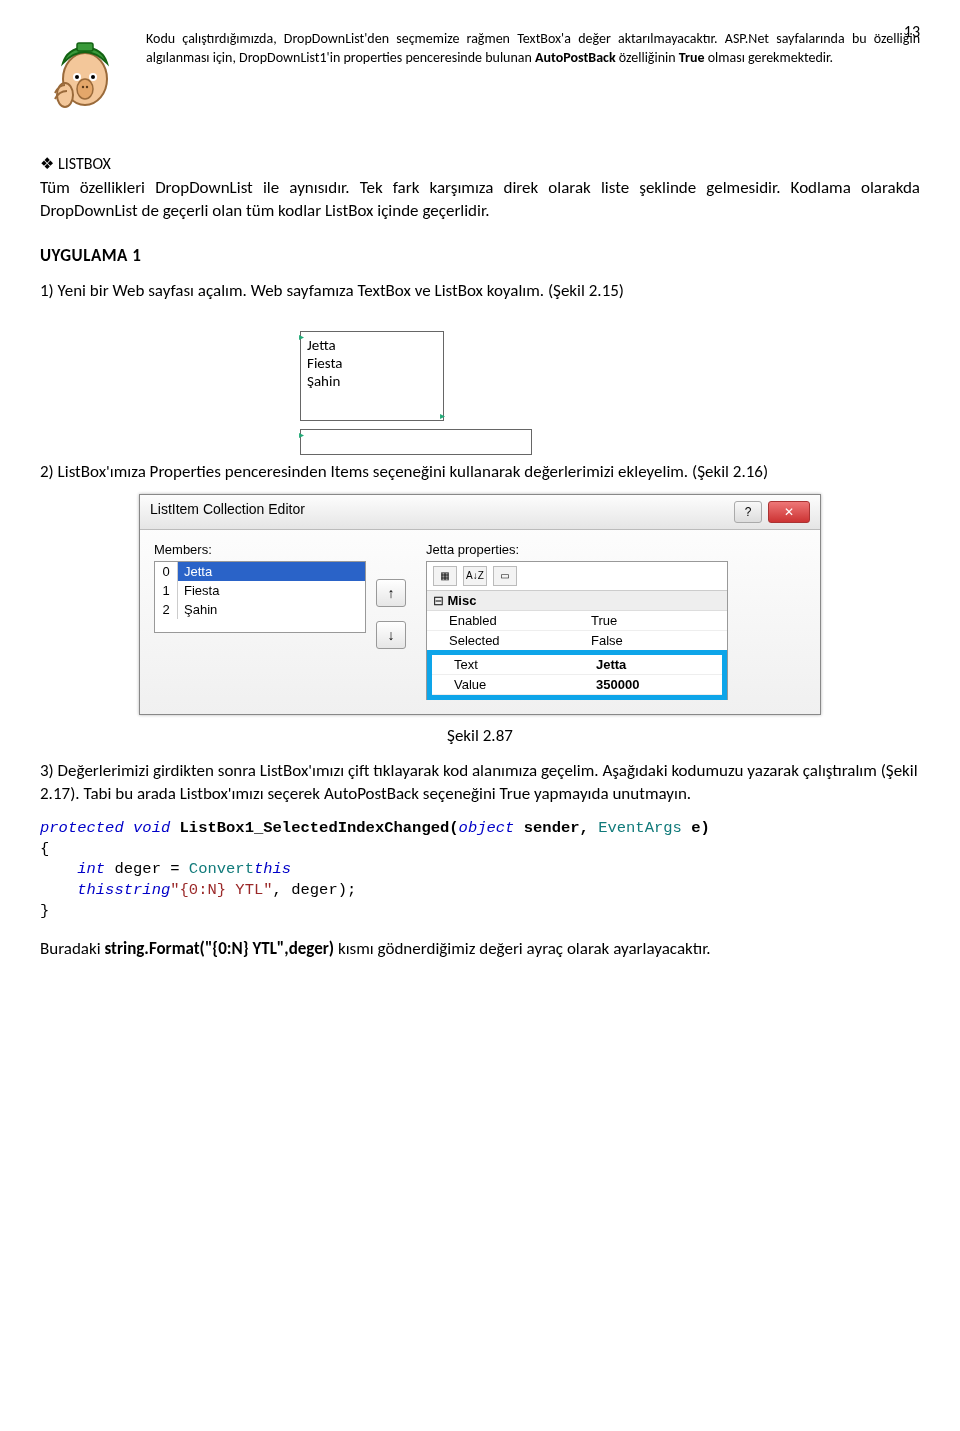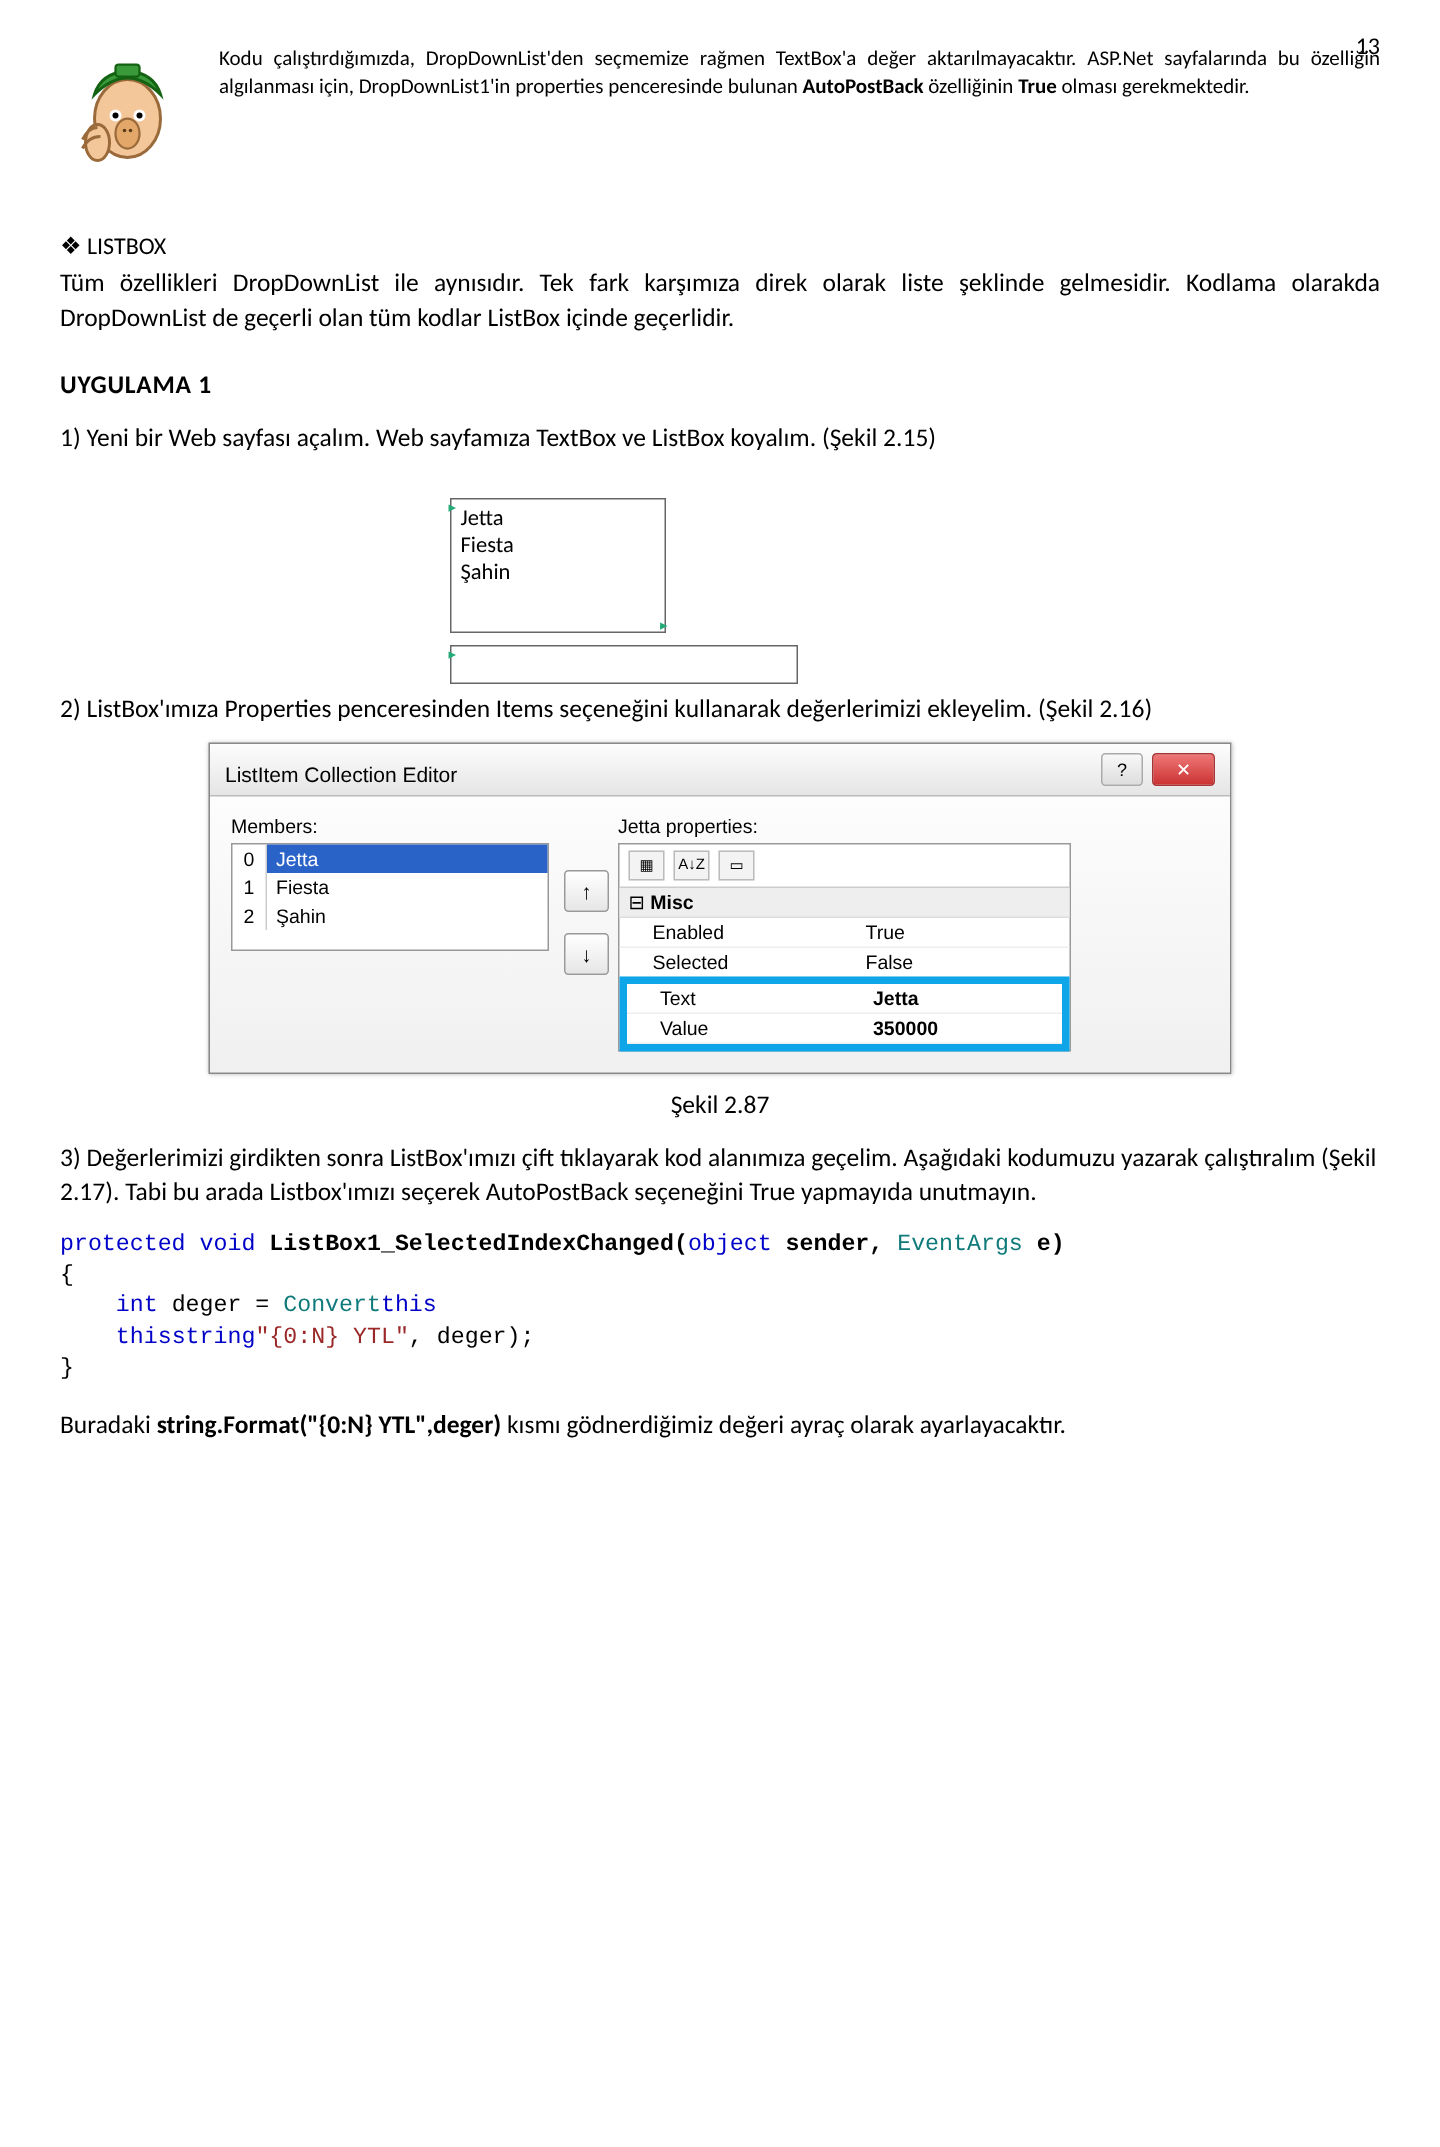--- a/index.html
+++ b/index.html
@@ -18,46 +18,46 @@
   .tabstrip { display:flex; margin-left:260px; margin-top:8px; }
   .tab { background:linear-gradient(#f7f7f7,#dcdcdc); border:1px solid #999; border-bottom:none; border-radius:4px 4px 0 0; padding:3px 10px; font-size:14px; color:#333; margin-right:-1px; }
   .tab.active { background:#fff; font-weight:bold; }
   .design-area { margin:28px 0 6px 260px; }
   .lb { border:1px solid #666; width:130px; height:80px; font-size:15px; padding:4px 6px; position:relative; }
   .lb .mark { position:absolute; top:-2px; left:-2px; color:#2a7; font-size:10px; }
   .lb .mark2 { position:absolute; bottom:-2px; right:-2px; color:#2a7; font-size:10px; }
   .tb { margin-top:8px; border:1px solid #666; width:230px; height:24px; position:relative; }
   .tb .mark { position:absolute; top:-2px; left:-2px; color:#2a7; font-size:10px; }
   .dlg { width:680px; margin:10px auto; border:1px solid #888; background:linear-gradient(#fff,#f0f0f0); box-shadow:0 0 3px rgba(0,0,0,0.3); font-family:"Segoe UI", Arial, sans-serif; }
-  .dlg-title { display:flex; align-items:flex-end; background:linear-gradient(#fdfdfd,#e5e5e5); border-bottom:1px solid #bbb; padding:6px 10px; font-size:14px; }
+  .dlg-title { display:flex; align-items:flex-start; background:linear-gradient(#fdfdfd,#e5e5e5); border-bottom:1px solid #bbb; padding:6px 10px; font-size:14px; }
   .dlg-title .spacer { flex:1; }
   .dlg-title .btn-help { width:26px; height:20px; border:1px solid #aaa; background:linear-gradient(#f8f8f8,#ddd); border-radius:3px; font-size:12px; display:flex; align-items:center; justify-content:center; margin-right:6px; }
   .dlg-title .btn-close { width:40px; height:20px; border:1px solid #a33; background:linear-gradient(#e77,#c33); color:#fff; border-radius:3px; font-size:12px; display:flex; align-items:center; justify-content:center; }
-  .dlg-body { display:flex; padding:12px 14px 14px 14px; gap:6px; }
+  .dlg-body { display:flex; padding:12px 14px 14px 14px; gap:20px; }
   .dlg-col { flex:1; }
   .dlg-label { font-size:13px; margin-bottom:4px; }
   .memberbox { border:1px solid #999; width:210px; height:70px; background:#fff; }
   .mrow { display:flex; font-size:13px; }
   .mrow .idx { width:22px; border-right:1px solid #ccc; text-align:center; padding:2px 0; }
   .mrow .mlab { flex:1; padding:2px 6px; }
   .mrow.sel .mlab { background:#2a63c8; color:#fff; }
   .updown { display:flex; flex-direction:column; gap:14px; margin-top:18px; }
   .sqbtn { width:28px; height:26px; border:1px solid #999; background:linear-gradient(#fff,#e6e6e6); border-radius:3px; display:flex; align-items:center; justify-content:center; font-size:14px; }
   .propgrid { border:1px solid #999; background:#fff; width:300px; }
   .pg-toolbar { display:flex; gap:6px; padding:4px 6px; border-bottom:1px solid #ccc; font-size:12px; }
   .pg-tbtn { width:22px; height:18px; border:1px solid #bbb; background:#f3f3f3; display:flex; align-items:center; justify-content:center; font-size:10px; }
   .pg-cat { background:#eee; font-size:13px; padding:2px 6px; font-weight:bold; border-bottom:1px solid #ddd; }
   .pg-cat::before { content:"⊟ "; font-weight:normal; }
   .pg-row { display:flex; font-size:13px; border-bottom:1px solid #eee; }
   .pg-row .k { width:130px; padding:2px 6px 2px 22px; }
   .pg-row .v { flex:1; padding:2px 6px; }
   .pg-row.bold .v { font-weight:bold; }
   .pg-highlight { border:5px solid #0ea5e9; margin:-1px 0; }
   .code { font-family: Consolas, "Courier New", monospace; font-size:15.5px; white-space:pre; line-height:1.35; margin-top:12px; }
-  .kw { color:#0000c8; }
+  .kw { color:#0000c8;font-style:italic; }
   .type { color:#107a7a; }
   .str { color:#9a2828; }
 </style>
 </head>
 <body>
 
 <div class="page">
   <div class="page-num">13</div>
 
   <div class="top-block">

